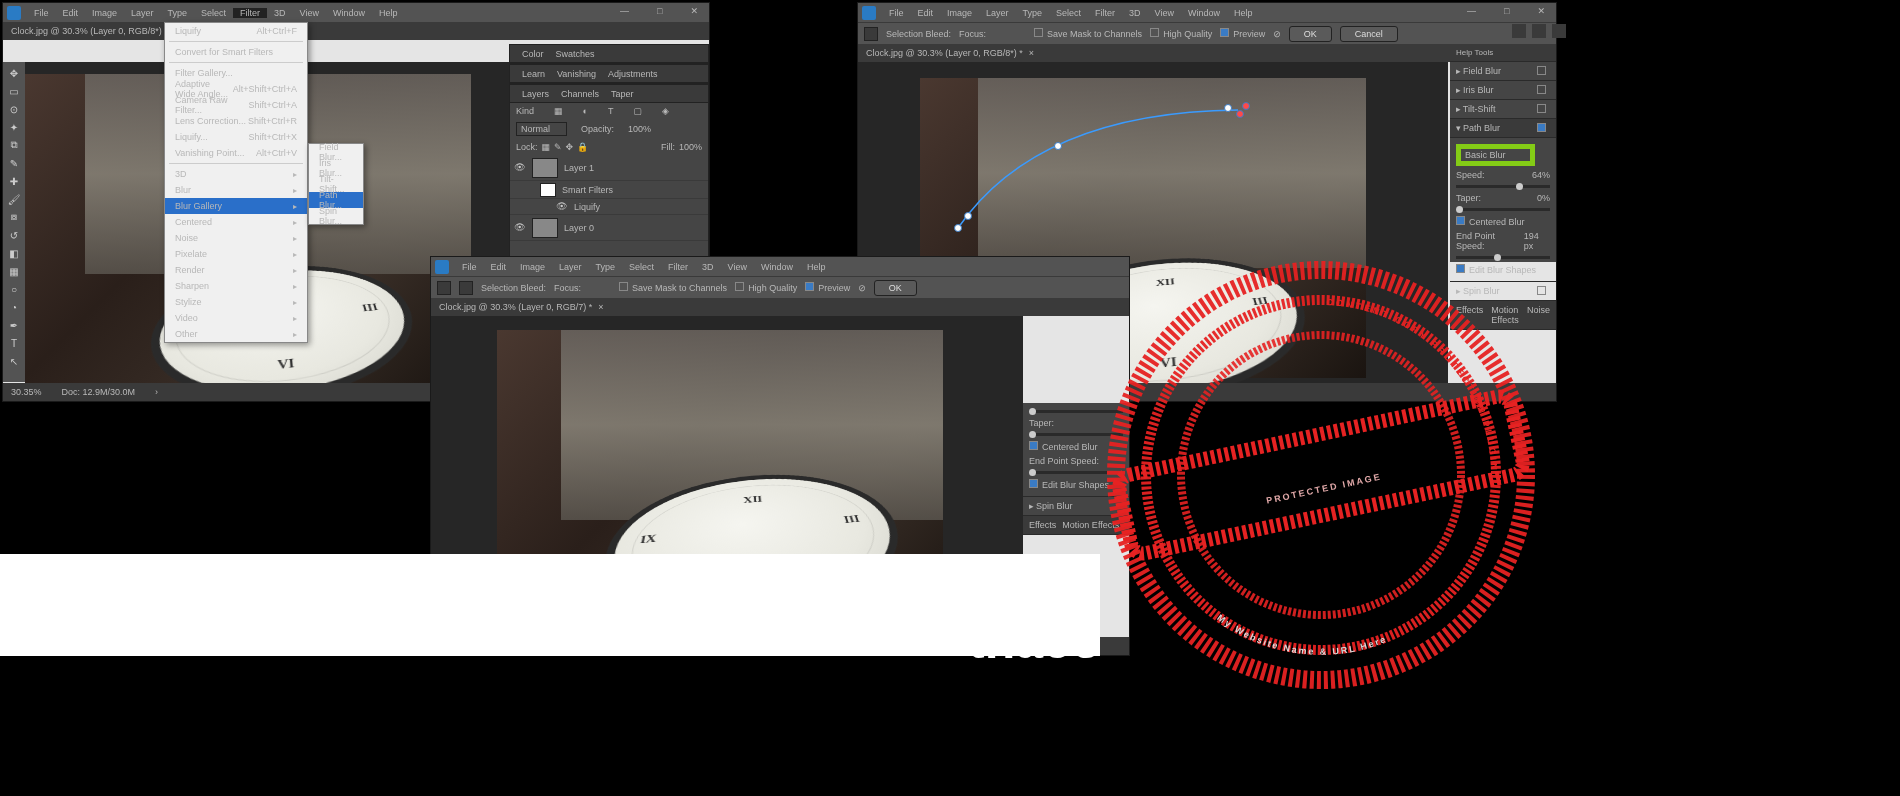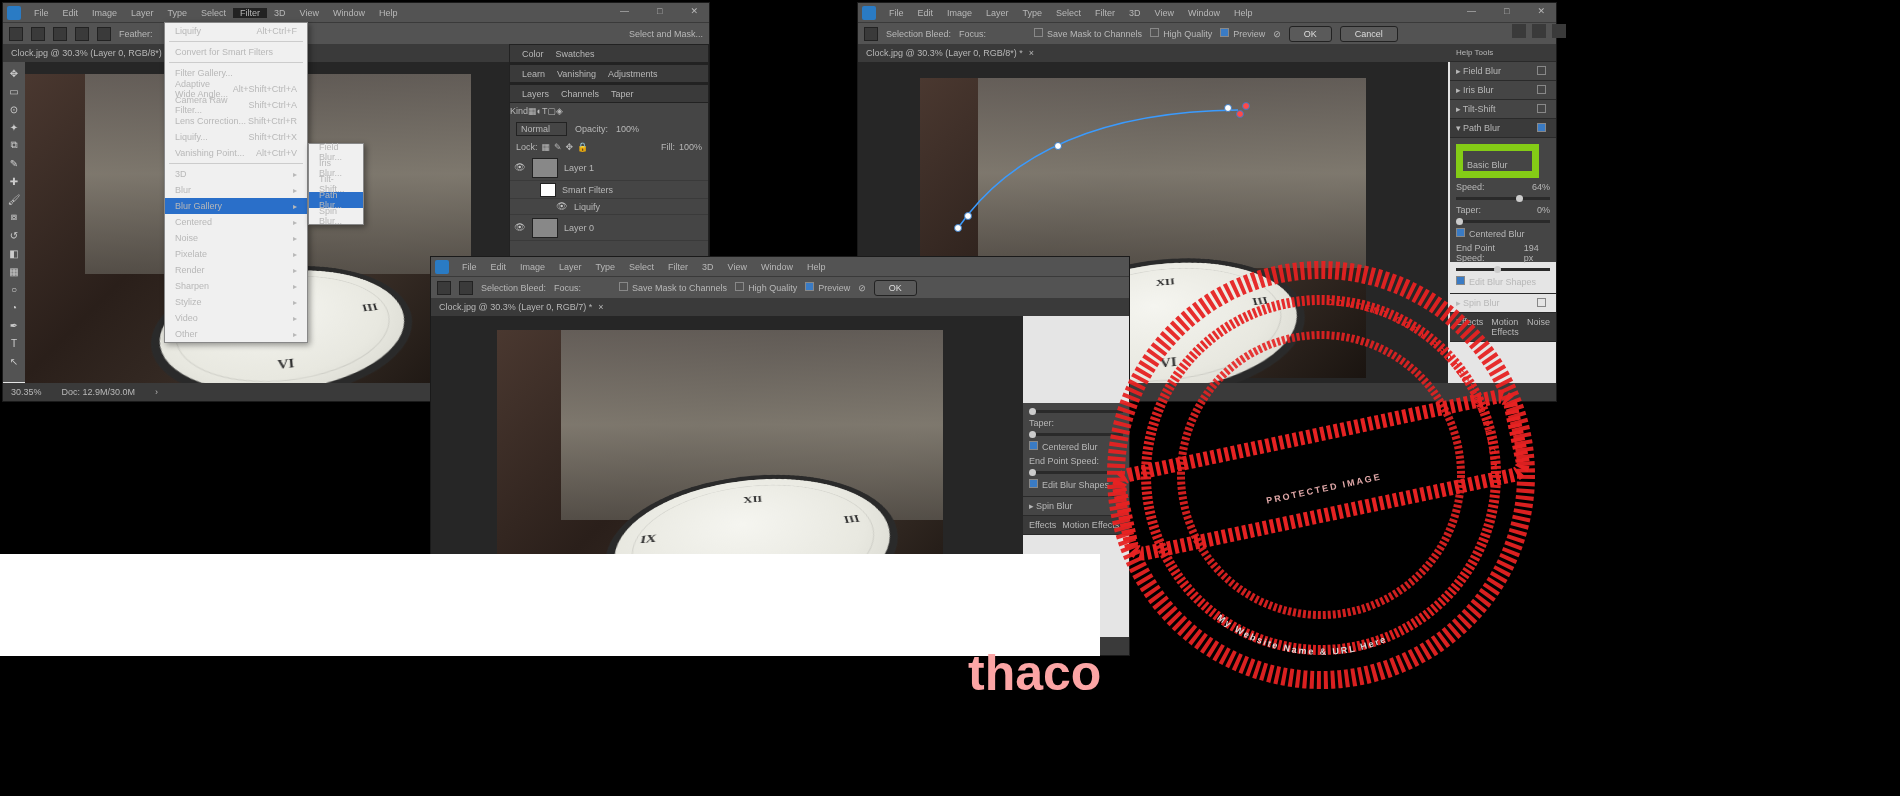--- a/index.html
+++ b/index.html
@@ -63,29 +63,20 @@
     <span>3D</span>
     <span>View</span>
     <span>Window</span>
     <span>Help</span>
     <div class="sysbtns">
       <span>—</span>
       <span>□</span>
       <span>✕</span>
     </div>
   </div>
-  <div class="optbar">
-    <div class="ico"></div>
-    <div class="ico"></div>
-    <div class="ico"></div>
-    <div class="ico"></div>
-    <div class="ico"></div>
-    <span>Feather:</span>
-    <span style="margin-left:auto">Select and Mask...</span>
-  </div>
   <div class="tab">
       <span>Clock.jpg @ 30.3% (Layer 0, RGB/8*) *</span>
       <span style="margin-left:6px">×</span>
     </div>
 
   <div class="toolbar" style="left:0;top:59px;height:320px">
     <div>✥</div>
     <div>▭</div>
     <div>⊙</div>
     <div>✦</div>
@@ -127,29 +118,29 @@
         <span>Vanishing</span>
         <span>Adjustments</span>
       </div>
   </div>
   <div class="panel" style="right:0;top:81px;width:200px;height:180px">
     <div class="panelhdr">
         <span>Layers</span>
         <span>Channels</span>
         <span>Taper</span>
       </div>
-    <div style="padding:3px 0;display:flex;gap:0;font-size:8px;align-items:center">
+    <div style="padding:3px 6px;display:flex;gap:20px;font-size:8px;align-items:center">
       <span>Kind</span>
       <span>▦</span>
       <span>◐</span>
       <span>T</span>
       <span>▢</span>
       <span>◈</span>
     </div>
-    <div style="padding:3px 6px;display:flex;gap:8px;font-size:8px;align-items:center">
+    <div style="padding:3px 6px;display:flex;gap:14px;font-size:8px;align-items:center">
       <span style="border:1px solid #222;padding:1px 16px 1px 4px">Normal</span>
       <span>Opacity:</span>
       <span>100%</span>
     </div>
     <div style="padding:3px 6px;display:flex;gap:4px;font-size:8px;align-items:center">
       <span>Lock:</span>
       <span>▦</span>
       <span>✎</span>
       <span>✥</span>
       <span>🔒</span>
@@ -348,21 +339,21 @@
   </div>
 
   <div class="sidepanel" style="right:0;top:41px;height:218px">
     <div class="sect" style="background:#3a3a3a">Help Tools</div>
     <div class="sect"><span>▸ </span><span>Field Blur</span><span class="chk" style="float:right"></span></div>
     <div class="sect"><span>▸ </span><span>Iris Blur</span><span class="chk" style="float:right"></span></div>
     <div class="sect"><span>▸ </span><span>Tilt-Shift</span><span class="chk" style="float:right"></span></div>
     <div class="sect" style="background:#3a3a3a"><span>▾ </span><span>Path Blur</span><span class="chk on" style="float:right"></span></div>
     <div class="sect">
       <div class="row">
-          <span style="border:7px solid #84cc16;padding:9px 24px 1px 4px">Basic Blur</span>
+          <span style="border:5px solid #84cc16;padding:1px 24px 1px 4px">Basic Blur</span>
         </div>
       <div class="row">
           <span>Speed:</span>
           <span>64%</span>
         </div>
       <div class="slider" style="--pos:64%">
           <style>.slider::after{left:var(--pos,0)}</style>
         </div>
       <div class="row">
           <span>Taper:</span>
@@ -462,21 +453,21 @@
 
   <div class="statusbar">
     <span>30.35%</span>
     <span>Doc: 12.9M/34.4M</span>
     <span>›</span>
   </div>
 </div>
 
 <div style="position:absolute;left:0;top:554px;width:1100px;height:102px;background:#fff"></div>
 
-<div style="position:absolute;left:968px;top:644px;font-size:50px;font-weight:bold;color:#fca5a5;font-family:Arial">thaco</div>
+<div style="position:absolute;left:968px;top:612px;font-size:50px;font-weight:bold;color:#ffffff;font-family:Arial">thaco</div>
 
 <div class="stamp" style="left:1096px;top:250px">
 <svg viewBox="0 0 450 450">
   <defs>
     <path id="outerArc" d="M 225 55 A 170 170 0 0 1 395 225" fill="none"></path>
     <path id="bottomArc" d="M 100 350 A 170 170 0 0 0 350 350" fill="none"></path>
   </defs>
   <circle cx="225" cy="225" r="205" fill="none" stroke="#e62222" stroke-width="18" stroke-dasharray="4 3" opacity="0.95"></circle>
   <circle cx="225" cy="225" r="175" fill="none" stroke="#e62222" stroke-width="10" stroke-dasharray="3 2" opacity="0.95"></circle>
   <circle cx="225" cy="225" r="140" fill="none" stroke="#e62222" stroke-width="8" stroke-dasharray="3 2" opacity="0.9"></circle>

